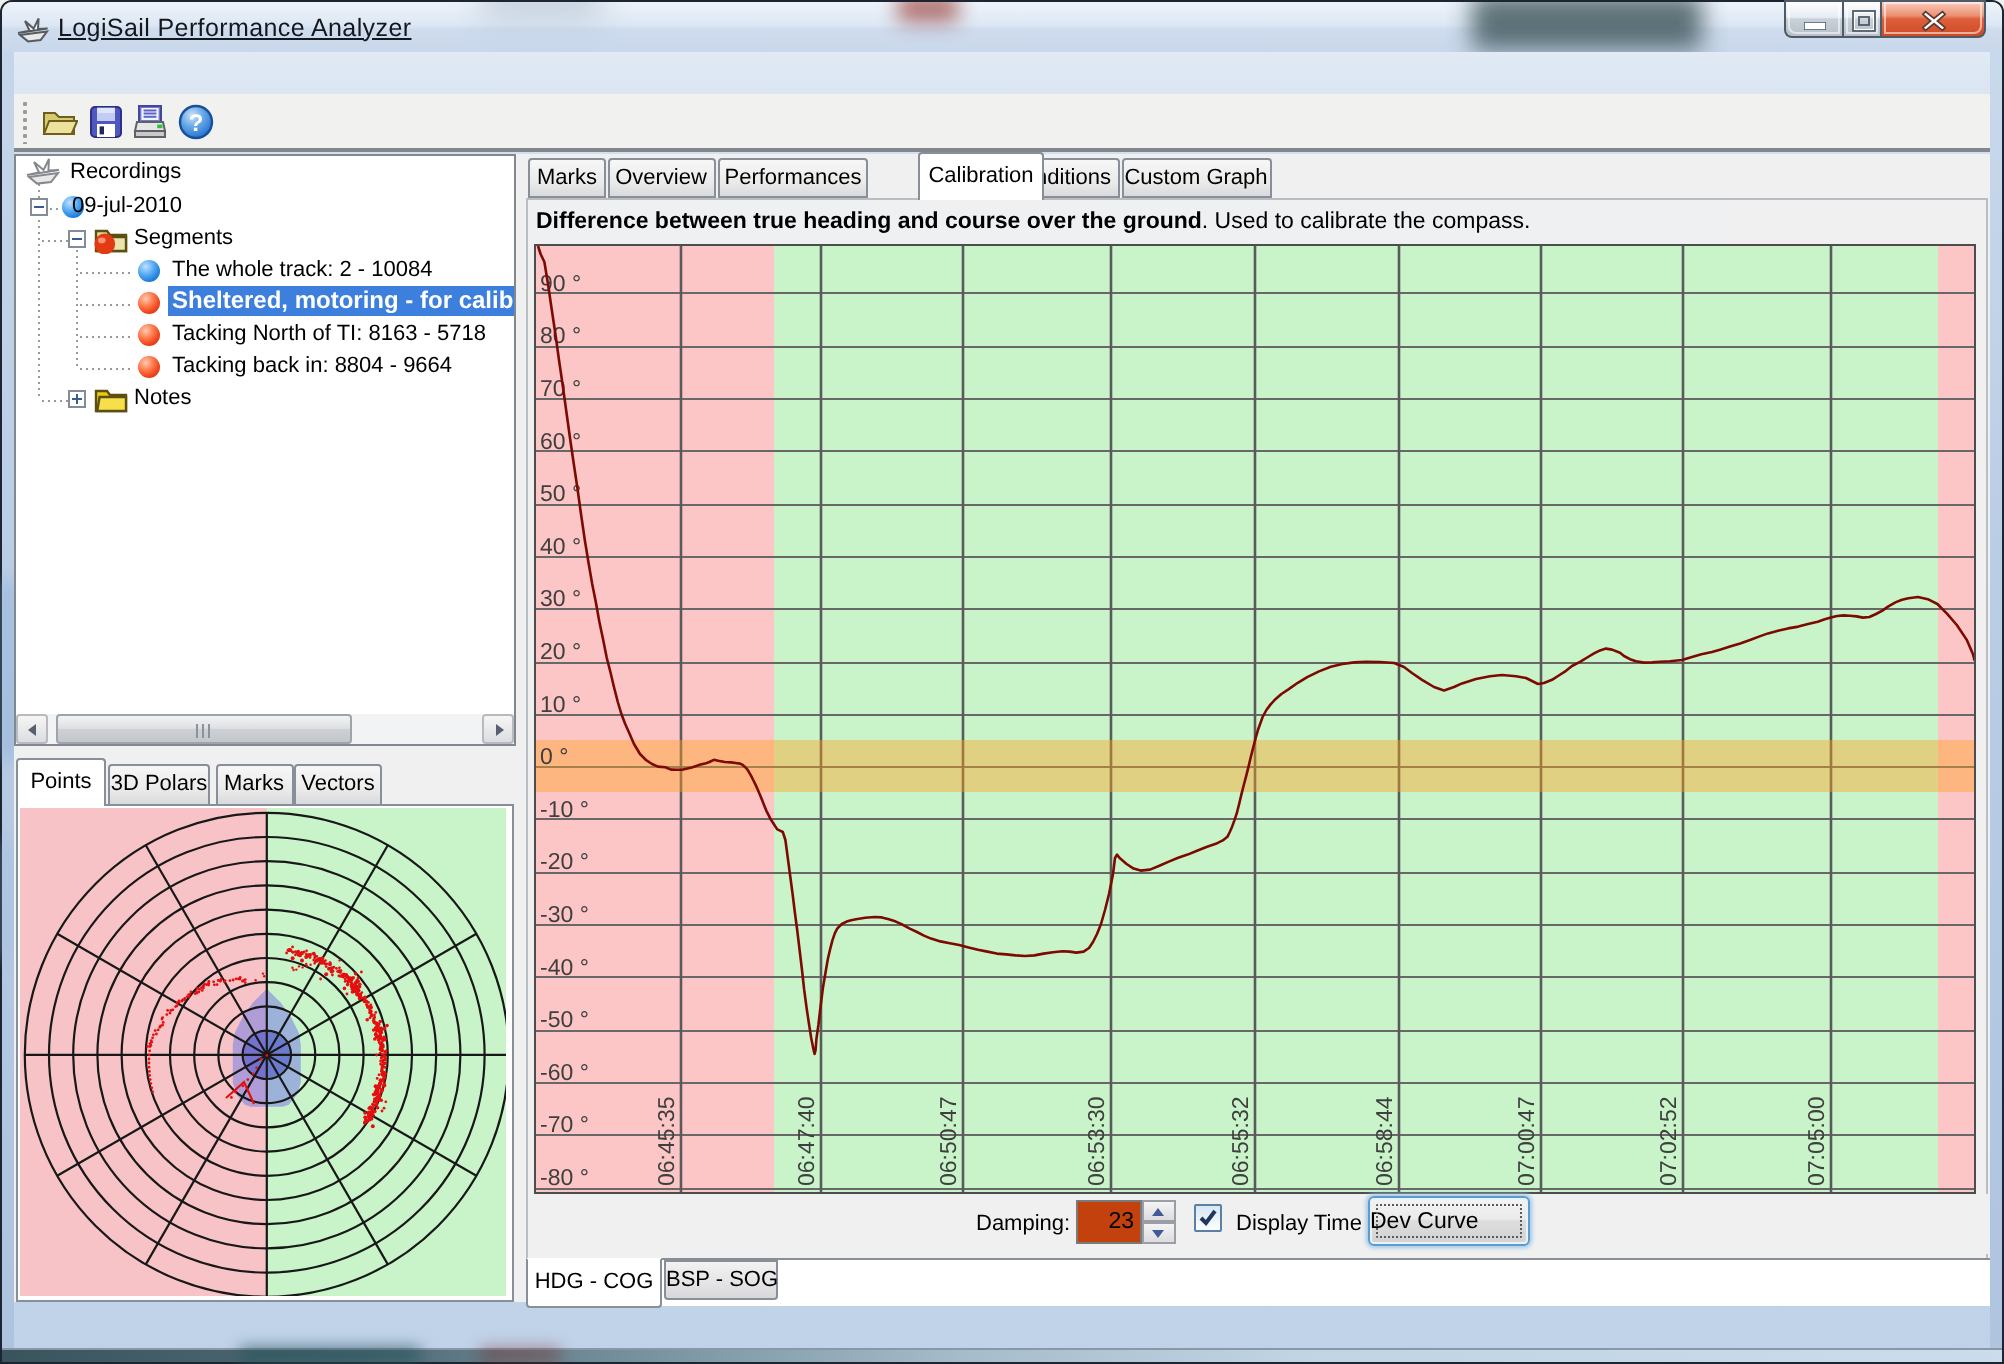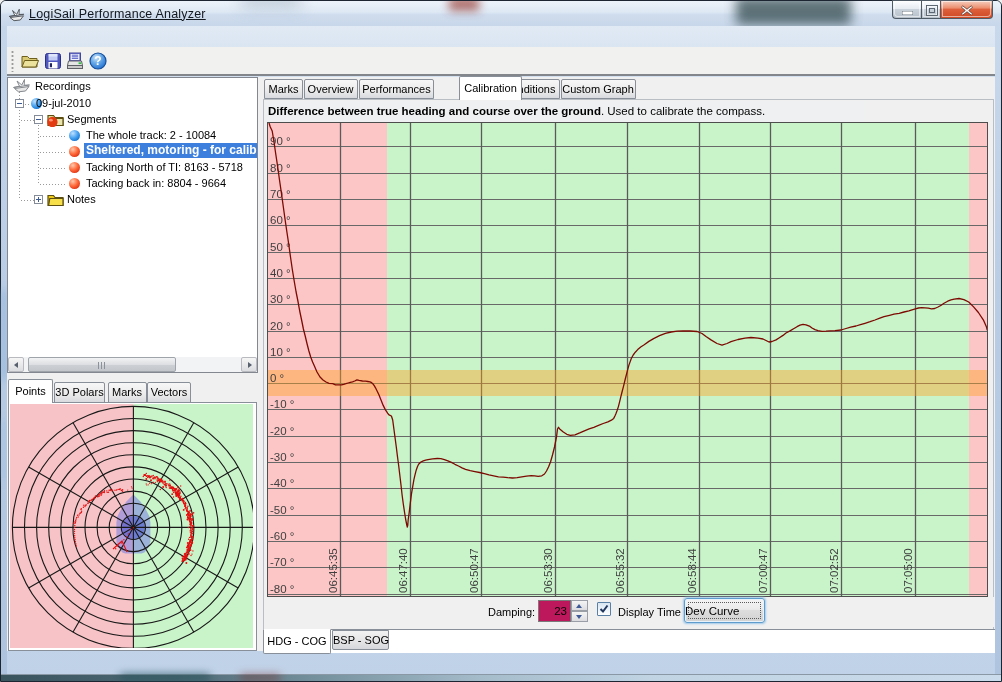--- a/index.html
+++ b/index.html
@@ -68,21 +68,21 @@
 #chartbox{position:absolute;left:3px;top:22px;width:721px;height:475px;border:1px solid #4d4d4d;background:#c9f4c9;}
 #controls{position:absolute;left:1px;top:497px;width:729px;height:30px;background:#f0f0f0;font-size:11px;}
 #btabs{position:absolute;left:0px;top:529px;width:731px;height:24px;background:#fff;border-top:1px solid #898f98;}
 .btab{position:absolute;border:1px solid #898f98;border-radius:0 0 2px 2px;font-size:11px;text-align:center;white-space:nowrap;background:linear-gradient(180deg,#f2f2f2 0%,#e4e4e6 60%,#d6d7db 100%);}
 
 #statusbar{position:absolute;left:7px;top:651px;width:988px;height:23px;background:#eef0f1;border-top:1px solid #a9adb3;font-size:12.5px;font-weight:bold;color:#000;}
 #progress{position:absolute;left:838px;top:2px;width:148px;height:17px;border:1px solid #8e9299;border-radius:2px;
  background:linear-gradient(180deg,#fdfdfd 0%,#f0f0f0 45%,#dcdcdc 50%,#d2d3d5 100%);}
 
 #spinner{position:absolute;left:273px;top:3px;width:51px;height:22px;}
-#spinfield{position:absolute;left:0;top:0;width:33px;height:22px;border:1px solid #7a7a7a;background:#be185d;font-size:11.5px;text-align:right;padding:4px 3px 0 0;}
+#spinfield{position:absolute;left:0;top:0;width:33px;height:22px;border:1px solid #7a7a7a;background:#c2410c;font-size:11.5px;text-align:right;padding:4px 3px 0 0;}
 .spinbtn{position:absolute;left:33px;width:17px;height:11px;background:linear-gradient(180deg,#f4f4f4,#dcdce0);border:1px solid #9a9ea6;}
 #checkbox{position:absolute;left:332px;top:5px;width:14px;height:14px;background:linear-gradient(180deg,#d8e6f2,#fdfeff);border:1px solid #5b80a6;border-radius:1px;}
 #devbtn{position:absolute;left:419px;top:1px;width:81px;height:25px;border:1px solid #5e9ccd;border-radius:3px;
  background:linear-gradient(180deg,#f4f4f4 0%,#ebebeb 45%,#dddddd 50%,#d2d2d2 100%);
  box-shadow:0 0 2px 1px #9fc8e8, inset 0 0 0 1px #e8f2fa;font-size:11.5px;padding-top:6px;}
 #devbtn .focus{position:absolute;left:3px;top:3px;right:3px;bottom:3px;border:1px dotted #5a5a5a;border-radius:1px;}
 </style></head>
 <body>
 <div id="win">
 <div id="frame"></div>

